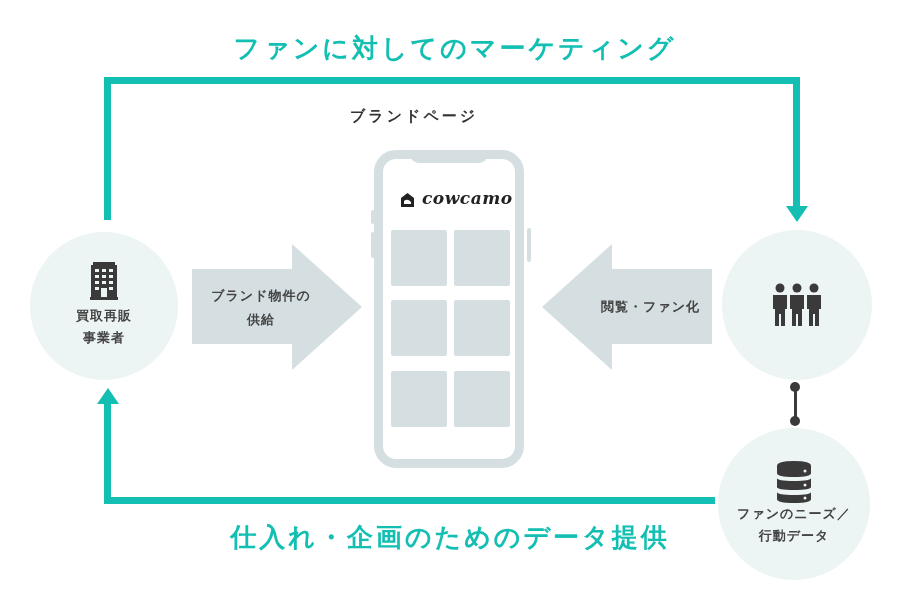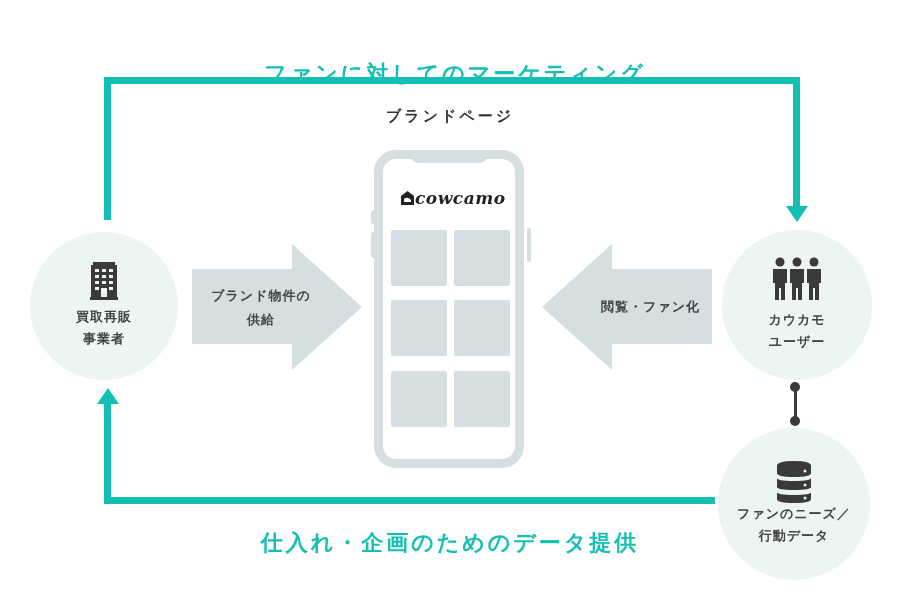--- a/index.html
+++ b/index.html
@@ -1,48 +1,48 @@
 <!DOCTYPE html>
 <html><head>
 <meta charset="utf-8">
 <style>
   html,body{margin:0;padding:0;background:#ffffff;}
   body{width:904px;height:602px;position:relative;overflow:hidden;font-family:"DejaVu Sans","Liberation Sans",sans-serif;}
   .abs{position:absolute;}
   .teal-line{position:absolute;background:#13bfb2;}
-  .teal-text{position:absolute;color:#13bfb2;font-weight:bold;font-size:22px;letter-spacing:3px;white-space:nowrap;text-align:center;margin-top:28px;}
+  .teal-text{position:absolute;color:#13bfb2;font-weight:bold;font-size:26px;letter-spacing:3px;white-space:nowrap;text-align:center;}
   .circle{position:absolute;border-radius:50%;background:#edf4f4;display:flex;flex-direction:column;align-items:center;justify-content:center;}
   .circle-label{font-size:13px;font-weight:bold;color:#444;text-align:center;line-height:22px;letter-spacing:1px;white-space:pre-line;}
   .big-arrow{position:absolute;}
   .arrow-label{position:absolute;font-size:13px;font-weight:bold;color:#444;text-align:center;line-height:24px;letter-spacing:1px;white-space:pre-line;}
   .phone{position:absolute;left:374px;top:150px;width:150px;height:318px;border:9px solid #d5dfe1;border-radius:22px;box-sizing:border-box;background:#fff;}
   .notch{position:absolute;left:410px;top:150px;width:78px;height:13px;background:#d5dfe1;border-radius:0 0 9px 9px;}
   .side-btn{position:absolute;background:#d5dfe1;width:4px;border-radius:2px;}
   .tile{position:absolute;width:56px;height:56px;background:#d5dfe1;border-radius:2px;}
-  .page-title{position:absolute;left:350px;top:107px;width:200px;text-align:center;font-size:15px;font-weight:bold;color:#333;letter-spacing:3px;}
-  .logo{position:absolute;left:400px;top:188px;display:flex;align-items:center;}
+  .page-title{position:absolute;left:350px;top:107px;width:200px;font-size:15px;font-weight:bold;color:#333;letter-spacing:3px;}
+  .logo{position:absolute;left:400px;top:188px;display:flex;align-items:flex-end;gap:7px;}
   .logo-text{font-family:"DejaVu Serif",serif;font-style:italic;font-weight:bold;font-size:17px;color:#222;letter-spacing:0.5px;}
 </style>
 </head>
 <body>
 
 <div class="teal-line" style="left:104px;top:77px;width:7px;height:143px;"></div>
 <div class="teal-line" style="left:104px;top:77px;width:696px;height:7px;"></div>
 <div class="teal-line" style="left:793px;top:77px;width:7px;height:135px;"></div>
 <svg class="abs" style="left:786px;top:206px;" width="22" height="18" viewBox="0 0 22 18">
     <polygon points="0,0 22,0 11,16" fill="#13bfb2"></polygon>
   </svg>
 <div class="teal-text" style="left:230px;top:31px;width:450px;">ファンに対してのマーケティング</div>
 
 <div class="teal-line" style="left:104px;top:400px;width:7px;height:104px;"></div>
 <div class="teal-line" style="left:104px;top:497px;width:611px;height:7px;"></div>
 <svg class="abs" style="left:97px;top:388px;" width="22" height="18" viewBox="0 0 22 18">
     <polygon points="11,0 22,16 0,16" fill="#13bfb2"></polygon>
   </svg>
-<div class="teal-text" style="left:200px;top:500px;width:500px;">仕入れ・企画のためのデータ提供</div>
+<div class="teal-text" style="left:200px;top:520px;width:500px;">仕入れ・企画のためのデータ提供</div>
 
 <div class="circle" style="left:30px;top:232px;width:148px;height:148px;">
   <svg width="28" height="38" viewBox="0 0 28 38">
     <rect x="1" y="3" width="26" height="33" fill="#3a3a3a"></rect>
     <rect x="3" y="0" width="22" height="4" fill="#3a3a3a"></rect>
     <rect x="0" y="35" width="28" height="3" fill="#3a3a3a"></rect>
     <g fill="#edf4f4">
       <rect x="5" y="7" width="4" height="3"></rect>
         <rect x="12" y="7" width="4" height="3"></rect>
         <rect x="19" y="7" width="4" height="3"></rect>
@@ -50,21 +50,21 @@
         <rect x="12" y="13" width="4" height="3"></rect>
         <rect x="19" y="13" width="4" height="3"></rect>
       <rect x="5" y="19" width="4" height="3"></rect>
         <rect x="12" y="19" width="4" height="3"></rect>
         <rect x="19" y="19" width="4" height="3"></rect>
       <rect x="5" y="25" width="4" height="3"></rect>
         <rect x="19" y="25" width="4" height="3"></rect>
       <rect x="11" y="26" width="6" height="9"></rect>
     </g>
   </svg>
-  <div class="circle-label" style="margin-top:6px;">買取再販
+  <div class="circle-label" style="margin-top:6px;font-family:Liberation Mono, monospace;">買取再販
 事業者</div>
 </div>
 
 <svg class="big-arrow" style="left:192px;top:244px;" width="170" height="126" viewBox="0 0 170 126">
   <polygon points="0,25 100,25 100,0 170,63 100,126 100,100 0,100" fill="#d5dfe1"></polygon>
 </svg>
 <div class="arrow-label" style="left:191px;top:284px;width:140px;">ブランド物件の
 供給</div>
 
 <div class="page-title">ブランドページ</div>
@@ -96,22 +96,20 @@
   <svg width="52" height="44" viewBox="0 0 52 44">
     <g fill="#3a3a3a">
       <circle cx="9" cy="5" r="4.5"></circle>
         <circle cx="26" cy="5" r="4.5"></circle>
         <circle cx="43" cy="5" r="4.5"></circle>
       <path d="M2 12 h14 v14 h-2 v17 h-4 v-12 h-2 v12 h-4 v-17 h-2 z"></path>
       <path d="M19 12 h14 v14 h-2 v17 h-4 v-12 h-2 v12 h-4 v-17 h-2 z"></path>
       <path d="M36 12 h14 v14 h-2 v17 h-4 v-12 h-2 v12 h-4 v-17 h-2 z"></path>
     </g>
   </svg>
-  <div class="circle-label" style="margin-top:8px;">カウカモ
-ユーザー</div>
 </div>
 
 <div class="abs" style="left:794px;top:386px;width:3px;height:36px;background:#3a3a3a;"></div>
 <div class="abs" style="left:790px;top:382px;width:10px;height:10px;border-radius:50%;background:#3a3a3a;"></div>
 <div class="abs" style="left:790px;top:416px;width:10px;height:10px;border-radius:50%;background:#3a3a3a;"></div>
 
 <div class="circle" style="left:718px;top:428px;width:152px;height:152px;">
   <svg width="34" height="42" viewBox="0 0 34 42">
     <g fill="#3a3a3a">
       <path d="M0 5 Q0 0 17 0 Q34 0 34 5 L34 12 Q34 16 17 16 Q0 16 0 12 Z"></path>

